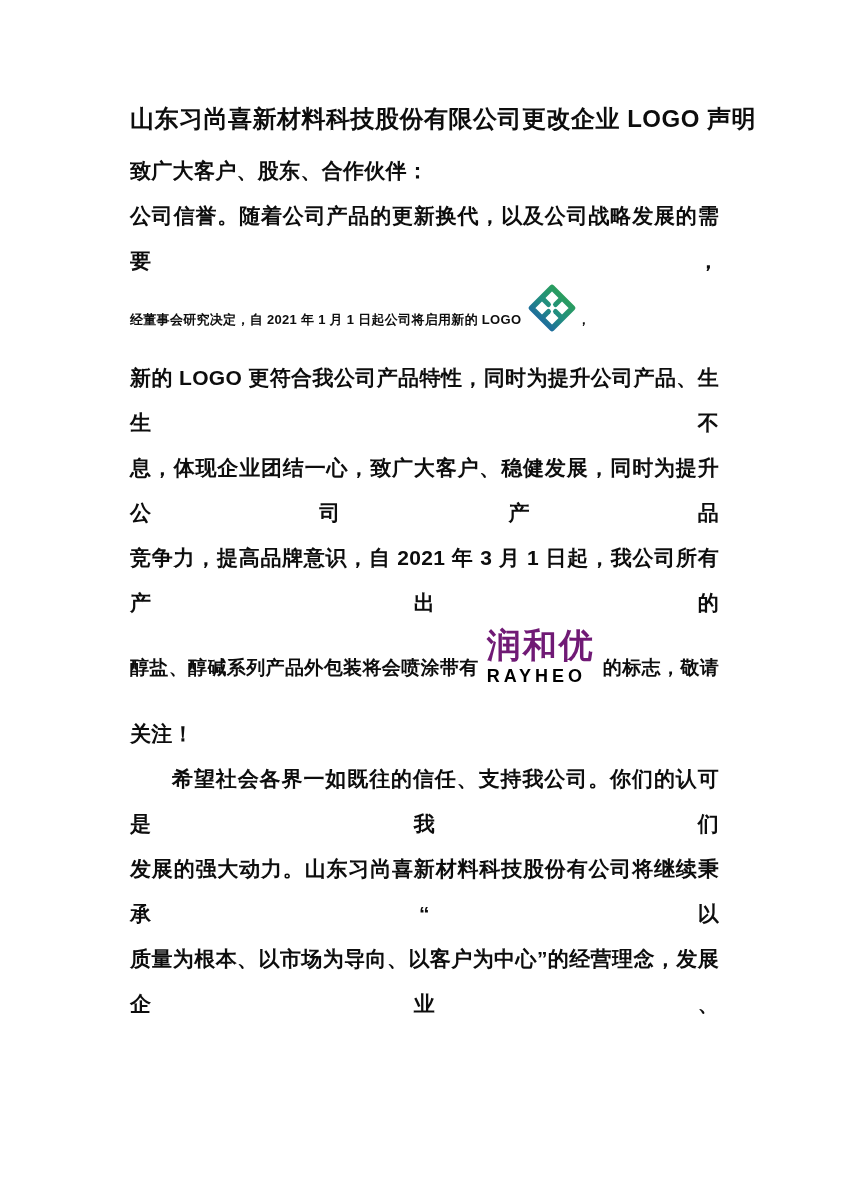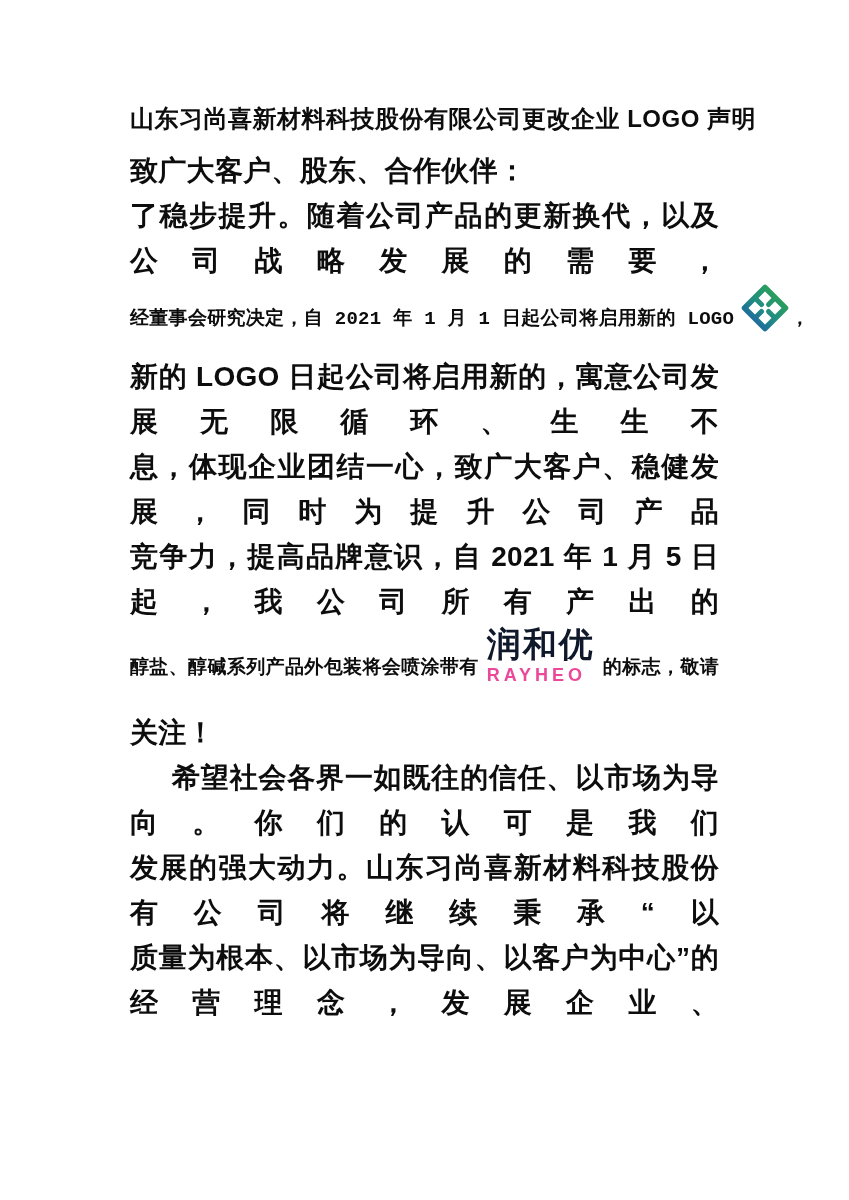--- a/index.html
+++ b/index.html
@@ -17,37 +17,36 @@
   .title {
     font-size:24px;
     line-height:34px;
     font-weight:700;
     margin-bottom:12px;
     letter-spacing:0.5px;
     white-space:nowrap;
   }
 
   .line {
-    font-size:28px;
+    font-size:21px;
     line-height:45px;
     font-weight:700;
     text-align:justify;
     text-align-last:justify;
     letter-spacing:0.3px;
   }
   .line.end { text-align-last:left; }
 
   .indent-2 { text-indent:42px; }
 
   
   .line-knot {
-    font-size:19px;
+    font-size:13px;
     line-height:70px;
     white-space:nowrap;
-    font-family:Liberation Mono, monospace;
   }
   .knot-svg {
     width:50px; height:50px;
     vertical-align:-9px;
     margin-left:6px;
   }
 
   
   .line-brand {
     font-size:19px;
@@ -58,68 +57,68 @@
     vertical-align:-8px;
     text-align:center;
     line-height:1;
     margin:0 8px;
   }
   .brand-cn {
     display:block;
     font-size:34px;
     font-weight:800;
     letter-spacing:2px;
-    color:#0f172a;
+    color:#701a75;
   }
   .brand-en {
     display:block;
     font-size:18px;
     font-weight:700;
     letter-spacing:4px;
     margin-top:5px;
-    color:#ec4899;
+    color:#000000;
   }
 </style>
 </head>
 <body>
 
 <div class="page">
   <div class="doc">
 
     <div class="title">山东习尚喜新材料科技股份有限公司更改企业 LOGO 声明</div>
 
     <div class="line end">致广大客户、股东、合作伙伴：</div>
 
-    <div class="line">了稳步提升。随着公司产品的更新换代，以及公司战略发展的需要，</div>
+    <div class="line">公司信誉。随着公司产品的更新换代，以及公司战略发展的需要，</div>
 
     <div class="line line-knot end">
       <span>经董事会研究决定，自 2021 年 1 月 1 日起公司将启用新的 LOGO</span><svg class="knot-svg" viewBox="0 0 100 100" xmlns="http://www.w3.org/2000/svg">
         <defs>
           <linearGradient id="knotGrad" gradientUnits="userSpaceOnUse" x1="85" y1="12" x2="15" y2="88">
             <stop offset="0" stop-color="#2fa44d"></stop>
             <stop offset="0.5" stop-color="#22907e"></stop>
             <stop offset="1" stop-color="#1c5cab"></stop>
           </linearGradient>
         </defs>
         <g fill="none" stroke="url(#knotGrad)" stroke-linecap="round" stroke-linejoin="round">
           <path d="M50,9 L91,50 L50,91 L9,50 Z" stroke-width="11"></path>
           <path d="M31,31 L43,43" stroke-width="10"></path>
           <path d="M69,31 L57,43" stroke-width="10"></path>
           <path d="M69,69 L57,57" stroke-width="10"></path>
           <path d="M31,69 L43,57" stroke-width="10"></path>
         </g>
       </svg><span>，</span>
     </div>
-    <div class="line">新的 LOGO 日起公司将启用新的，寓意公司发展无限循环、生生不</div>
+    <div class="line">新的 LOGO 更符合我公司产品特性，同时为提升公司产品、生生不</div>
     <div class="line">息，体现企业团结一心，致广大客户、稳健发展，同时为提升公司产品</div>
-    <div class="line">竞争力，提高品牌意识，自 2021 年 1 月 5 日起，我公司所有产出的</div>
+    <div class="line">竞争力，提高品牌意识，自 2021 年 3 月 1 日起，我公司所有产出的</div>
 
     <div class="line line-brand">
       <span>醇盐、醇碱系列产品外包装将会喷涂带有</span><span class="brand-block"><span class="brand-cn">润和优</span><span class="brand-en">RAYHEO</span></span><span>的标志，敬请</span>
     </div>
     <div class="line end">关注！</div>
 
-    <div class="line indent-2">希望社会各界一如既往的信任、以市场为导向。你们的认可是我们</div>
+    <div class="line indent-2">希望社会各界一如既往的信任、支持我公司。你们的认可是我们</div>
     <div class="line">发展的强大动力。山东习尚喜新材料科技股份有公司将继续秉承“以</div>
     <div class="line">质量为根本、以市场为导向、以客户为中心”的经营理念，发展企业、</div>
 
   </div>
 </div>
 
 </body></html>

